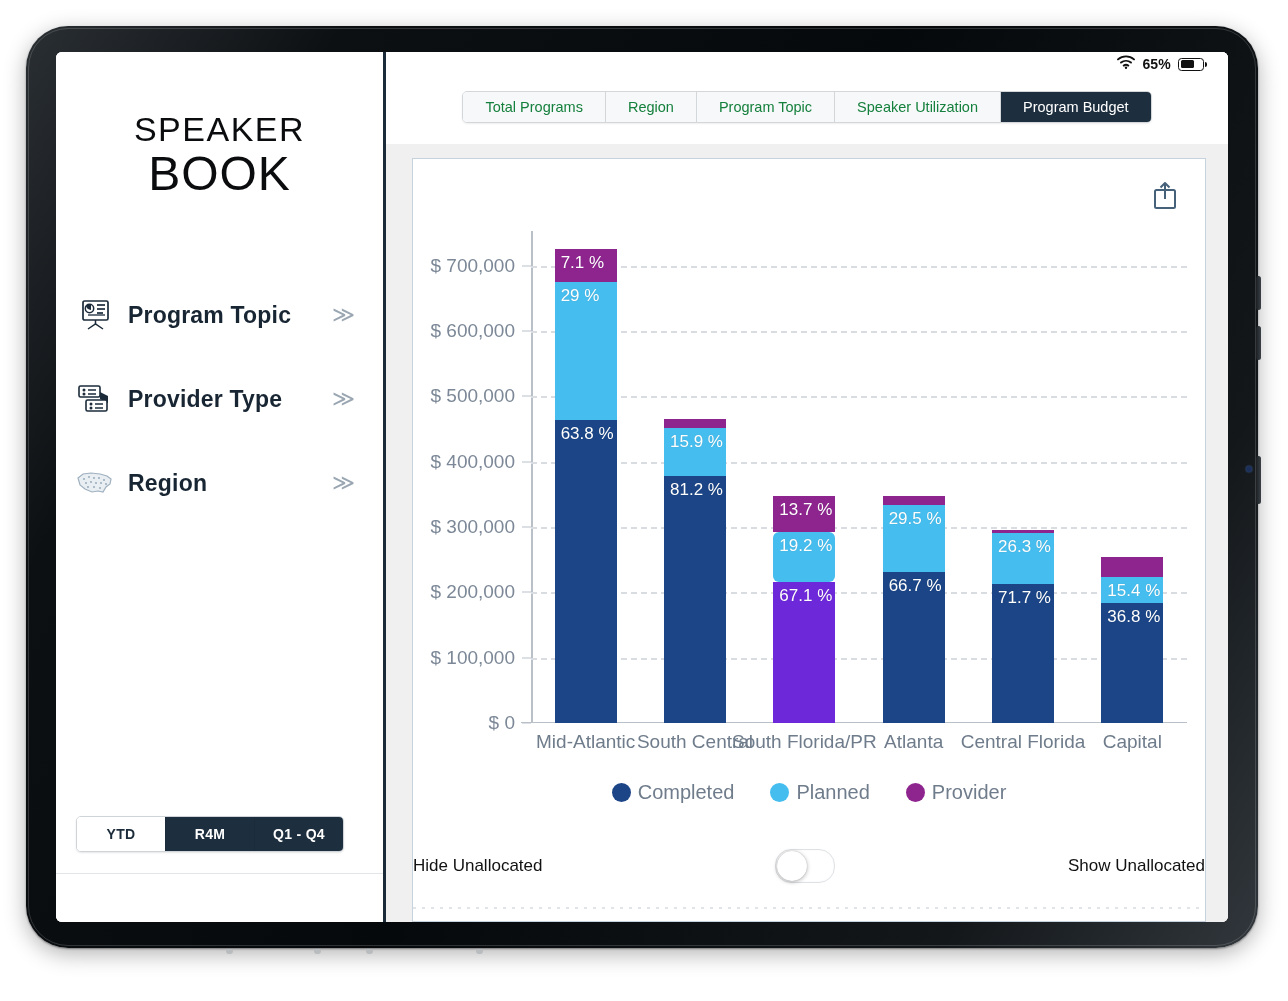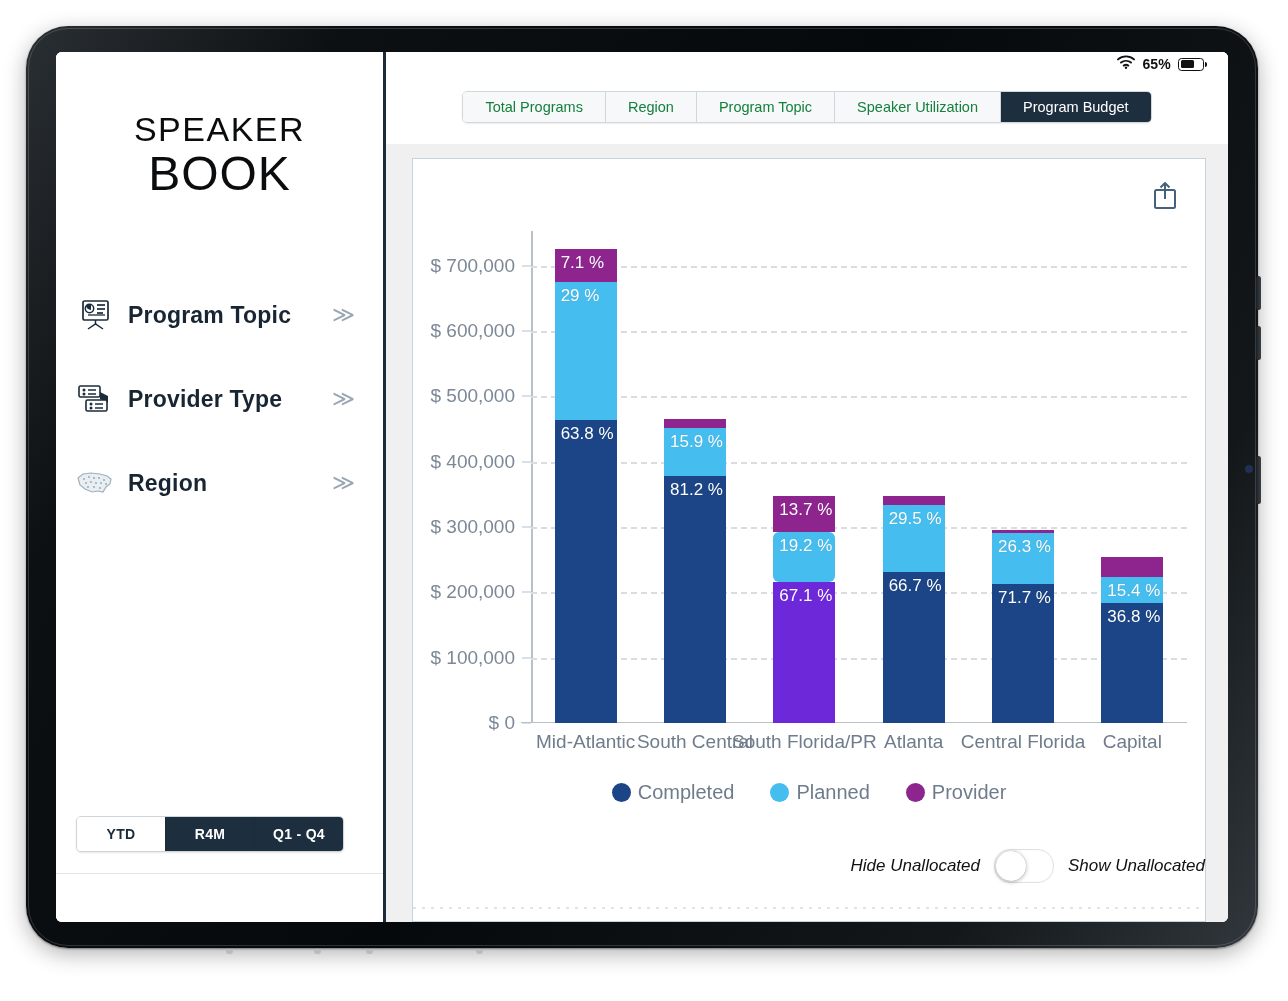--- a/index.html
+++ b/index.html
@@ -209,21 +209,21 @@
   #legend{
     position:absolute;left:0;right:0;top:560px;
     display:flex;align-items:center;justify-content:center;gap:22px;
   }
   .lg-item{display:flex;align-items:center;gap:7px;margin:0 7px;}
   .lg-dot{width:19px;height:19px;border-radius:50%;display:block;}
   .lg-txt{font-size:20px;color:#6f7c8b;}
 
   #toggle-row{
     position:absolute;left:0;right:0;top:628px;
-    display:flex;align-items:center;justify-content:flex-end;gap:14px;font-style:italic;
+    display:flex;align-items:center;justify-content:space-between;gap:14px;
   }
   .tg-label{font-size:17px;color:#111;}
   #switch{
     width:58px;height:32px;border-radius:16px;
     background:#ffffff;border:1px solid #dfe2e5;
     position:relative;cursor:pointer;
     box-shadow:inset 0 0 2px rgba(0,0,0,.05);
   }
   #switch .knob{
     position:absolute;left:1px;top:1px;width:30px;height:30px;border-radius:50%;

